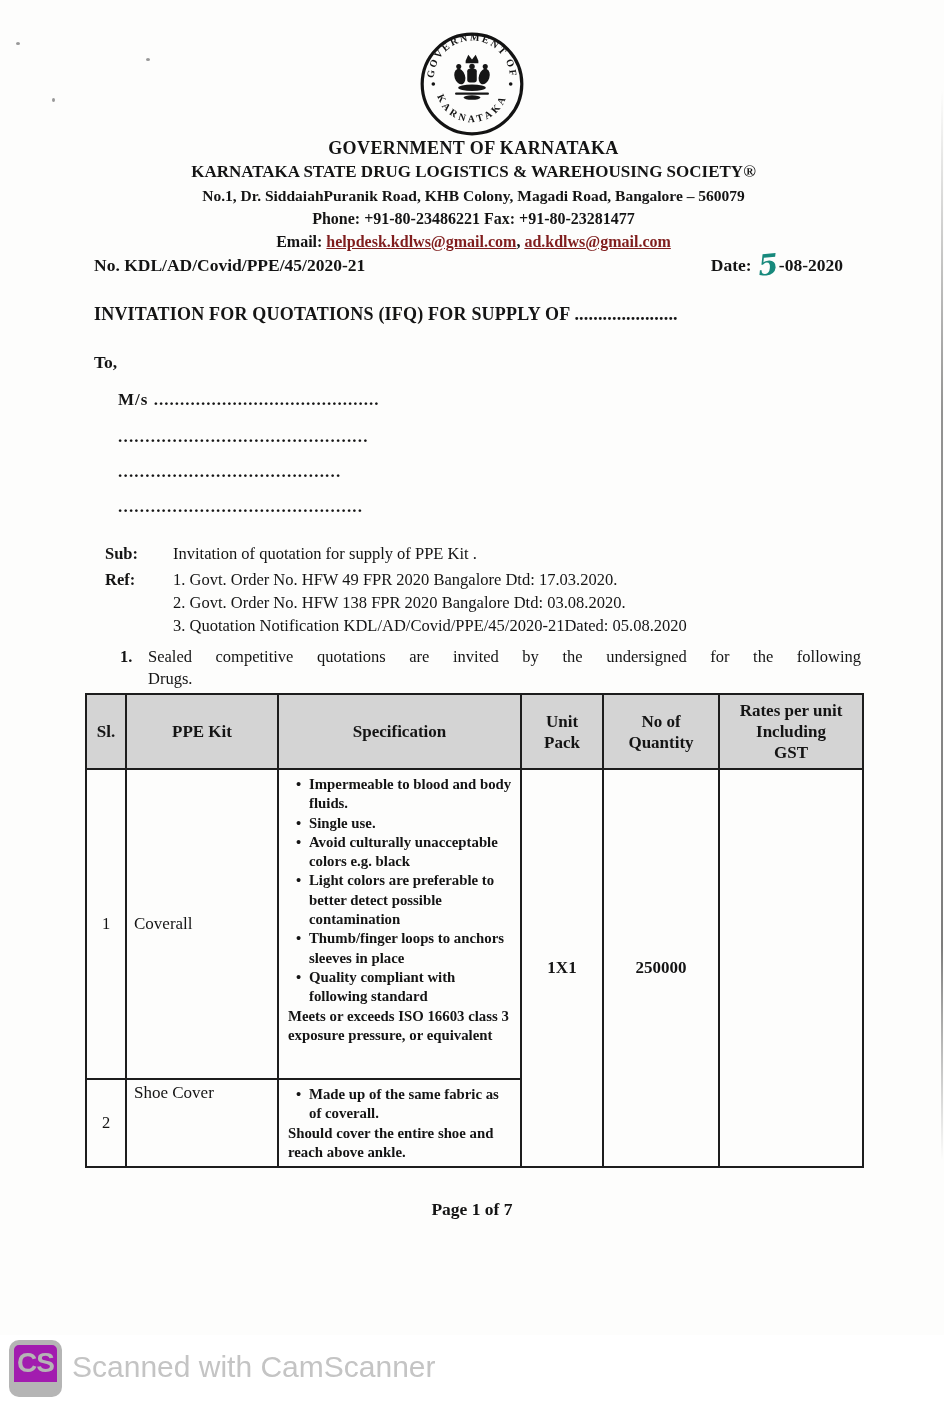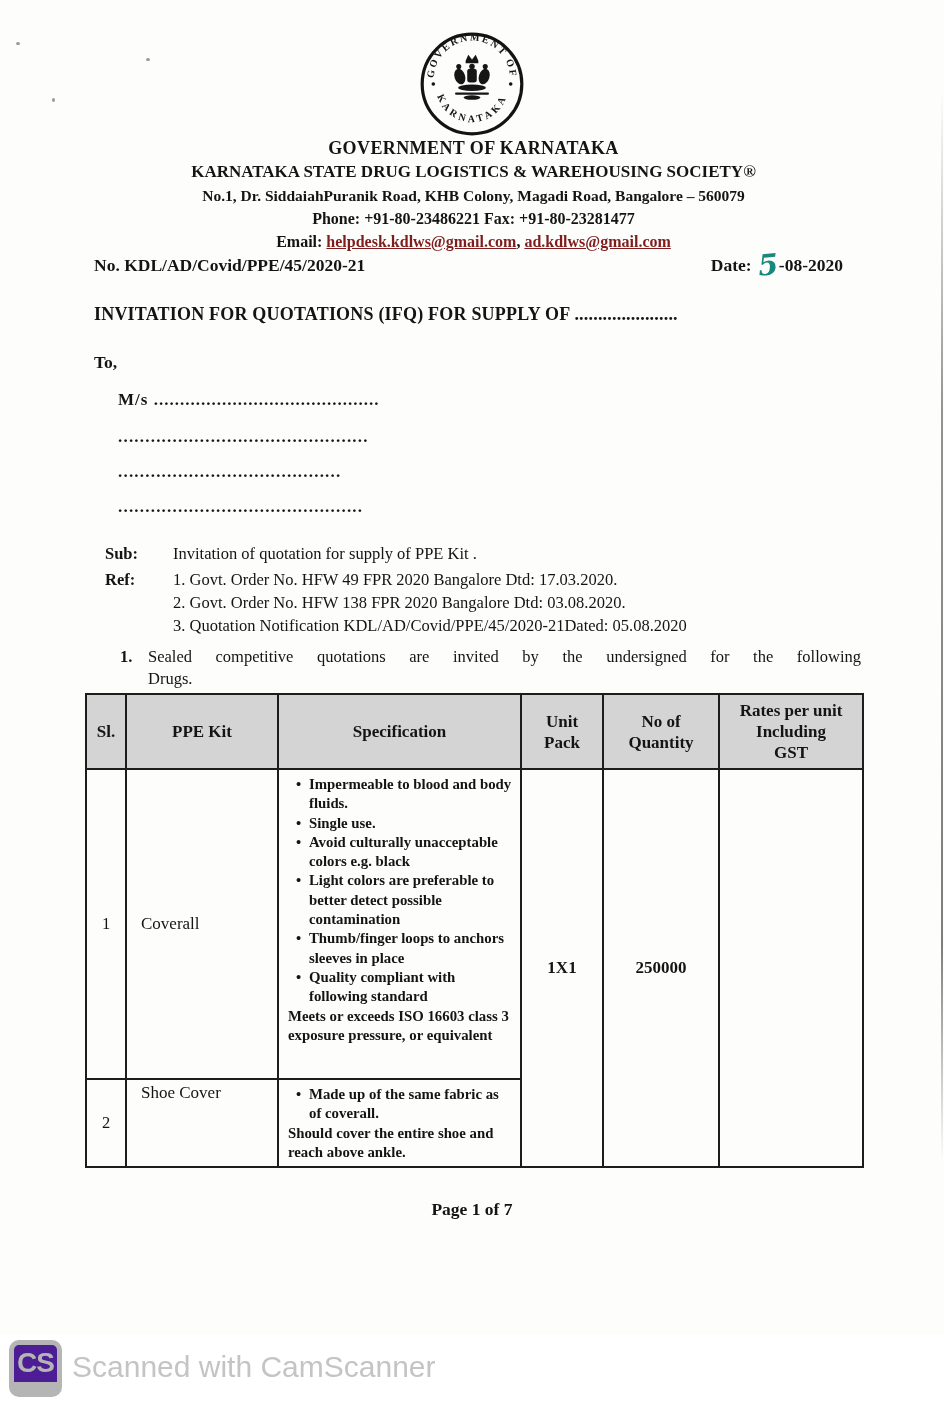--- a/index.html
+++ b/index.html
@@ -36,35 +36,35 @@
   .para1 { display:grid; grid-template-columns:28px 1fr; }
   .para1 .num { font-weight:bold; }
   .para1 .l1 { text-align:justify; text-align-last:justify; }
   
   .quot-table { position:absolute; top:693px; left:85px; width:777px;
     border-collapse:collapse; table-layout:fixed; }
   .quot-table th, .quot-table td { border:2px solid #1d1d1d; box-sizing:border-box; }
   .quot-table th { background:#d4d4d4; font-size:17px; font-weight:bold;
     white-space:pre-line; line-height:21px; padding:5px 2px; height:65px; }
   td.sl   { text-align:center; font-size:16.5px; vertical-align:middle; }
-  td.item { padding:3px 14px; font-size:17px; vertical-align:middle; }
+  td.item { padding:3px 7px; font-size:17px; vertical-align:middle; }
   td.item.top { vertical-align:top; }
   td.spec { padding:5px 6px 4px 9px; font-weight:bold; font-size:14.8px; line-height:19.3px; vertical-align:top; }
   .bullet { display:grid; grid-template-columns:21px 1fr; }
   .bullet .dot { text-align:center; }
   .spec-footer { text-align:left; }
   td.mid { text-align:center; font-size:17px; font-weight:700; vertical-align:middle;margin-left:25px; }
   tr.r1 > td { height:310px; }
   tr.r2 > td { height:80px; }
   
   .page-num { position:absolute; top:1199px; left:0; right:0; text-align:center;
     font-size:17.5px; font-weight:600; }
   .cs-bar { position:absolute; left:0; top:1335px; width:944px; height:68px; background:#ffffff; }
   .cs-logo { position:absolute; left:9px; top:5px; width:53px; height:57px;
-    border:5px solid #b5b5b5; border-radius:10px; background:#4c1d95; box-sizing:border-box; }
+    border:5px solid #b5b5b5; border-radius:10px; background:#a21caf; box-sizing:border-box; }
   .cs-logo-text { font-family:"Liberation Sans", sans-serif; font-weight:bold;
     font-size:28px; color:#b5b5b5; text-align:center; line-height:36px; letter-spacing:-1px; }
   .cs-logo-base { position:absolute; left:0; bottom:0; width:100%; height:10px;
     background:#b5b5b5; border-radius:0 0 3px 3px; }
   .cs-text { position:absolute; left:72px; top:15px; font-family:"Liberation Sans", sans-serif;
     font-size:30px; color:#c4c4c4; }
   
   .edge-line { position:absolute; right:1px; top:90px; width:2px; height:1070px;
     background:linear-gradient(to bottom, rgba(60,60,60,0), rgba(60,60,60,.55) 30%, rgba(40,40,40,.6) 80%, rgba(60,60,60,0)); }
   .speck { position:absolute; background:#555; border-radius:50%; opacity:.6; }

